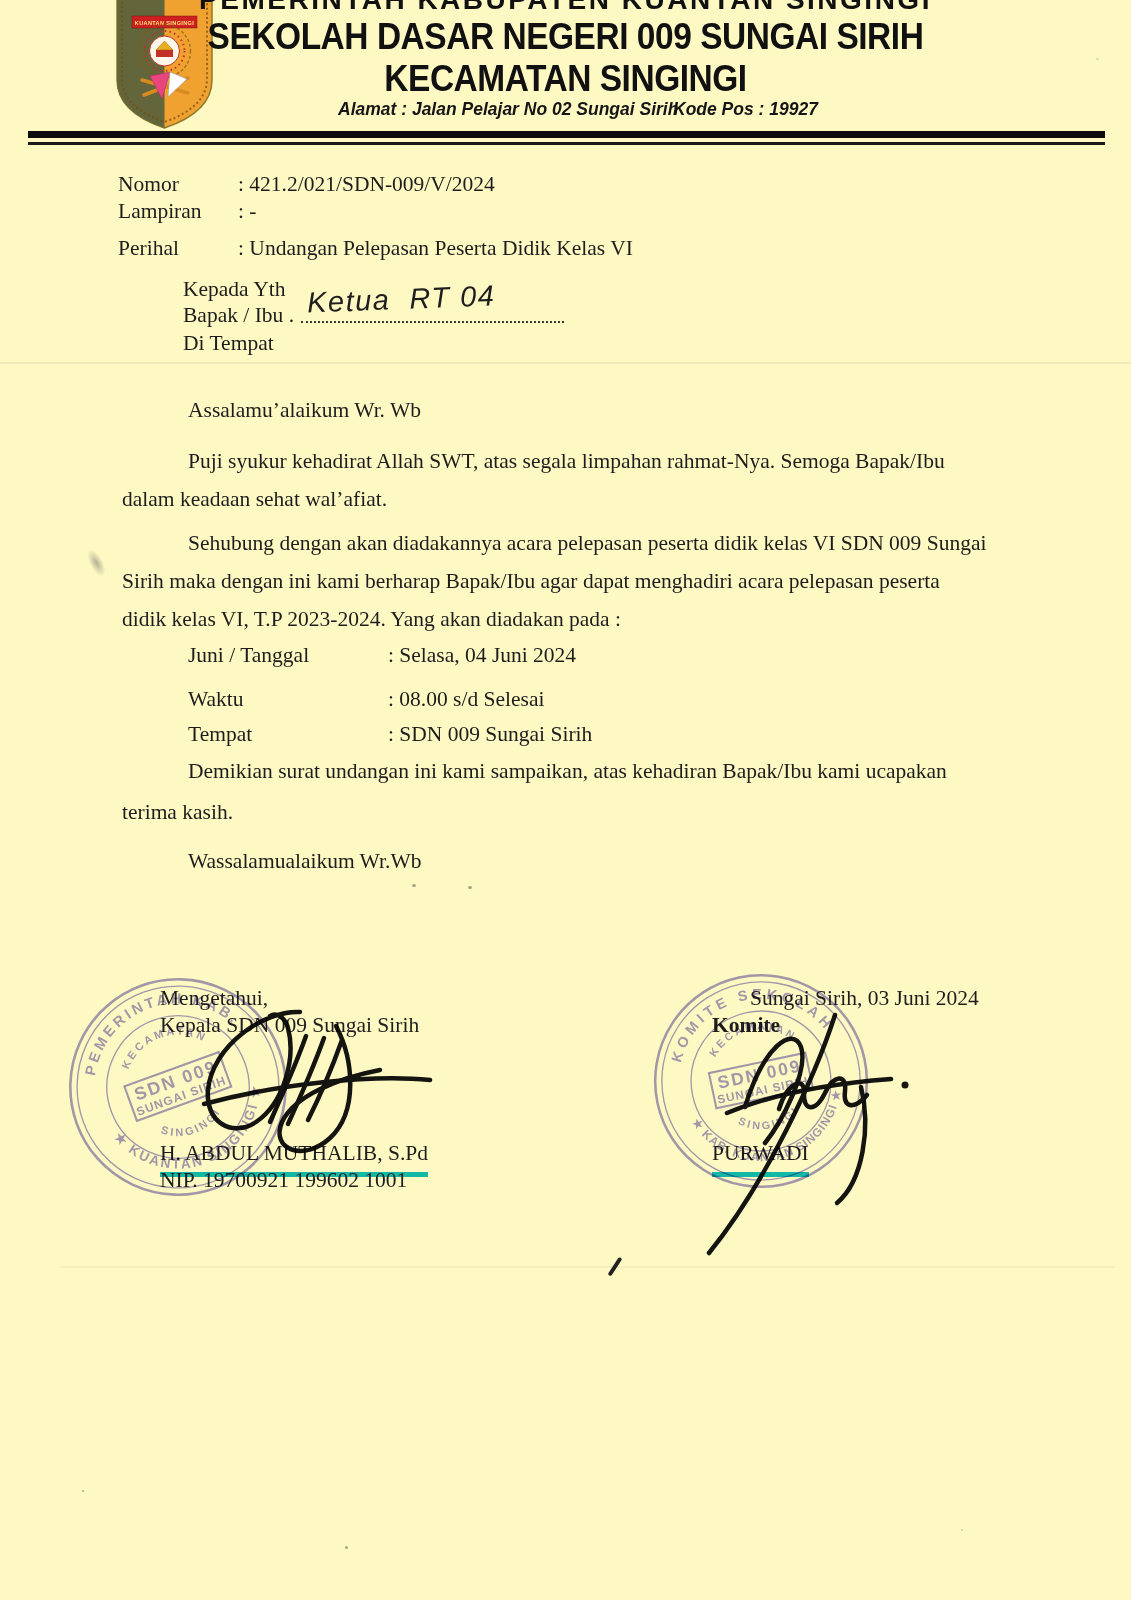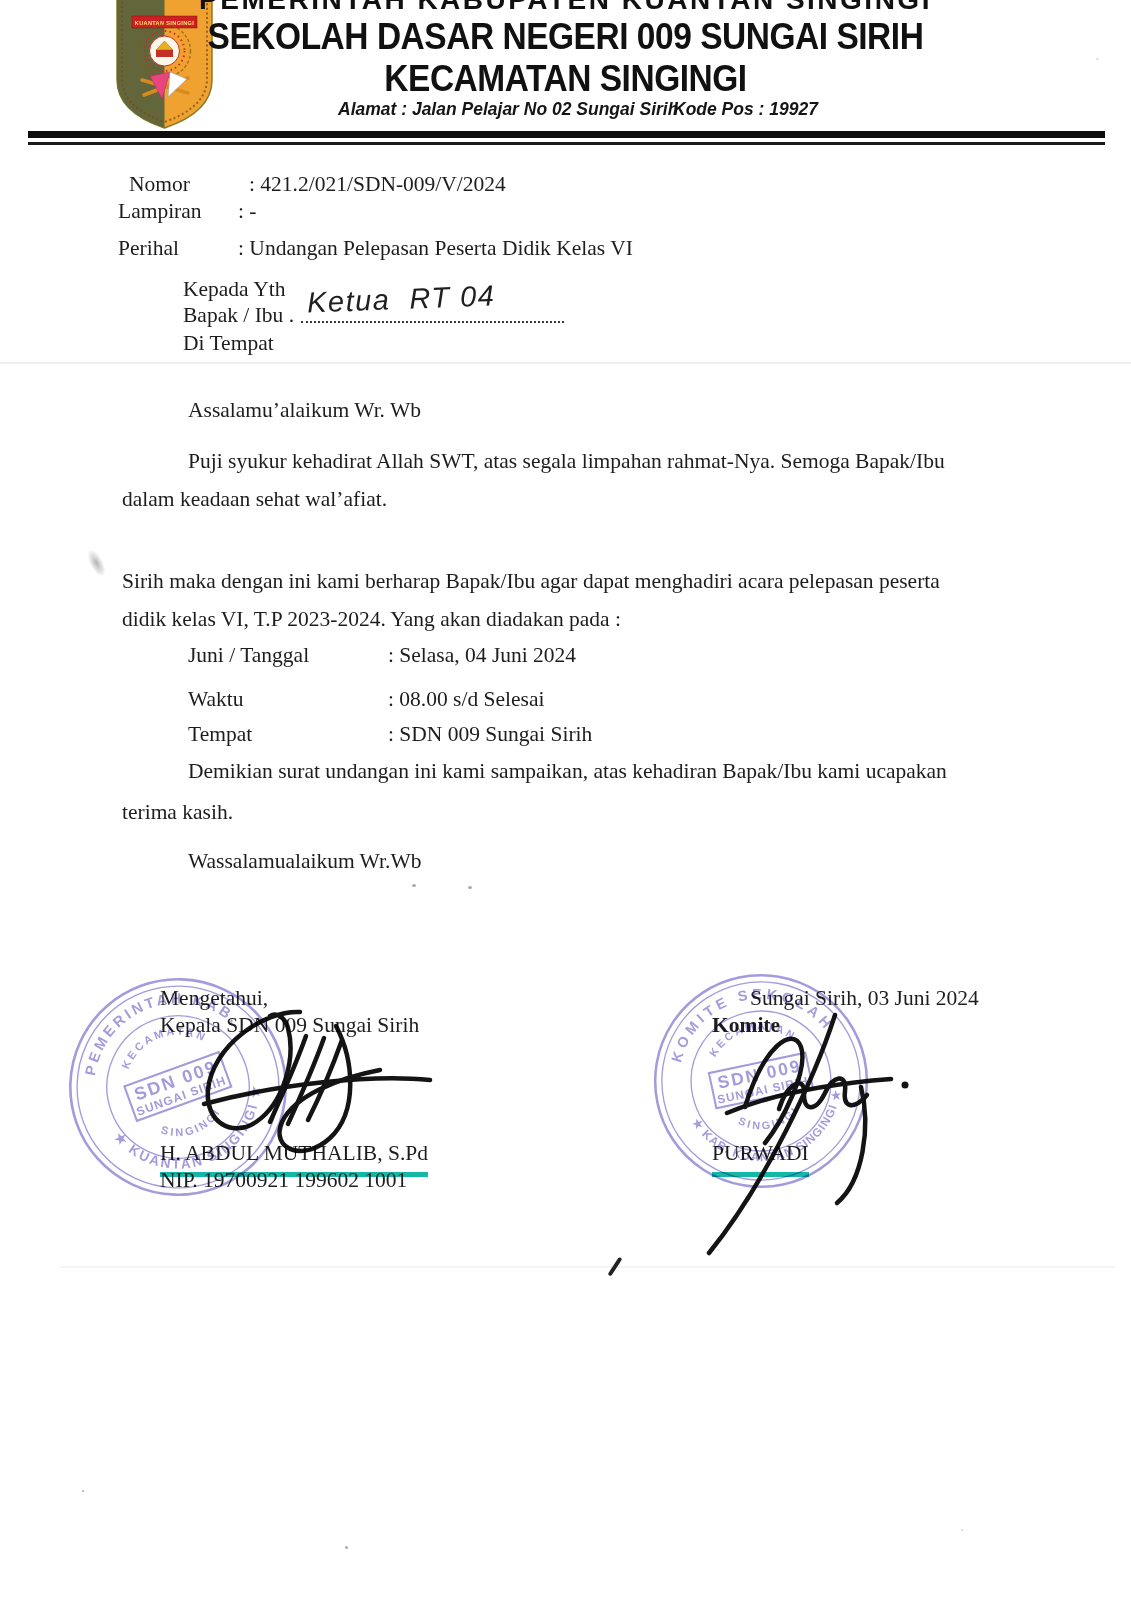--- a/index.html
+++ b/index.html
@@ -1,16 +1,16 @@
 <!DOCTYPE html>
 <html><head>
 <meta charset="utf-8">
 <style>
   html,body{margin:0;padding:0;background:#e8e8e8;}
-  .page{position:relative;width:1131px;height:1600px;background:#ffffff;overflow:hidden;
+  .page{position:relative;width:1131px;height:1600px;background:#fef9c3;overflow:hidden;
         font-family:"Liberation Serif","DejaVu Serif",serif;color:#1d1d1d;}
   .abs{position:absolute;}
   
   .hdr{font-family:"Liberation Sans","DejaVu Sans",sans-serif;font-weight:bold;color:#111;
        left:0;width:1131px;text-align:center;white-space:nowrap;}
   .gov-line{top:-16px;font-size:28px;letter-spacing:2.5px;}
   .school-line{top:16px;font-size:36px;letter-spacing:-.5px;transform:scaleX(.93);}
   .district-line{top:58px;font-size:36px;letter-spacing:-.5px;transform:scaleX(.93);}
   .addr{font-family:"Liberation Sans","DejaVu Sans",sans-serif;font-weight:bold;font-style:italic;
         font-size:17.5px;color:#151515;top:99px;white-space:nowrap;}
@@ -65,41 +65,42 @@
     </svg>
     <div class="abs hdr gov-line">PEMERINTAH KABUPATEN KUANTAN SINGINGI</div>
     <div class="abs hdr school-line">SEKOLAH DASAR NEGERI 009 SUNGAI SIRIH</div>
     <div class="abs hdr district-line">KECAMATAN SINGINGI</div>
     <div class="abs addr" style="left:338px;">Alamat :  Jalan Pelajar No 02 Sungai Sirih</div>
     <div class="abs addr" style="left:673px;">Kode Pos :  19927</div>
     <div class="abs rule-thick"></div>
     <div class="abs rule-thin"></div>
   </div>
 
-  <div class="abs t" style="left:118px;top:172px;margin-left:11px;">
+  <div class="abs t" style="left:118px;top:172px;">
     <span class="meta-label">Nomor</span><span>: 421.2/021/SDN-009/V/2024</span>
   </div>
   <div class="abs t" style="left:118px;top:199px;">
     <span class="meta-label">Lampiran</span><span>: -</span>
   </div>
   <div class="abs t" style="left:118px;top:236px;">
     <span class="meta-label">Perihal</span><span>: Undangan Pelepasan Peserta Didik Kelas VI</span>
   </div>
 
   <div class="abs t" style="left:183px;top:277px;">Kepada Yth</div>
   <div class="abs t" style="left:183px;top:303px;">Bapak / Ibu .</div>
   <div class="abs dots" style="left:301px;top:301px;width:263px;"></div>
   <div class="abs hand" style="left:307px;top:283px;">Ketua  RT 04</div>
   <div class="abs t" style="left:183px;top:331px;">Di Tempat</div>
 
   <div class="abs t it" style="left:188px;top:398px;">Assalamu’alaikum Wr. Wb</div>
 
   <div class="abs t" style="left:188px;top:449px;">Puji syukur kehadirat Allah SWT, atas segala limpahan rahmat-Nya. Semoga Bapak/Ibu</div>
   <div class="abs t" style="left:122px;top:487px;">dalam keadaan sehat wal’afiat.</div>
 
+  <div class="abs t" style="left:188px;top:531px;">Sehubung dengan akan diadakannya acara pelepasan peserta didik kelas VI SDN 009 Sungai</div>
   <div class="abs t" style="left:122px;top:569px;">Sirih maka dengan ini kami berharap Bapak/Ibu agar dapat menghadiri acara pelepasan peserta</div>
   <div class="abs t" style="left:122px;top:607px;">didik kelas VI, T.P 2023-2024. Yang akan diadakan pada :</div>
 
   <div class="abs t" style="left:188px;top:643px;">Juni / Tanggal</div>
   <div class="abs t" style="left:388px;top:643px;">: Selasa, 04 Juni 2024</div>
   <div class="abs t" style="left:188px;top:687px;">Waktu</div>
   <div class="abs t" style="left:388px;top:687px;">: 08.00 s/d Selesai</div>
   <div class="abs t" style="left:188px;top:722px;">Tempat</div>
   <div class="abs t" style="left:388px;top:722px;">: SDN 009 Sungai Sirih</div>
 

